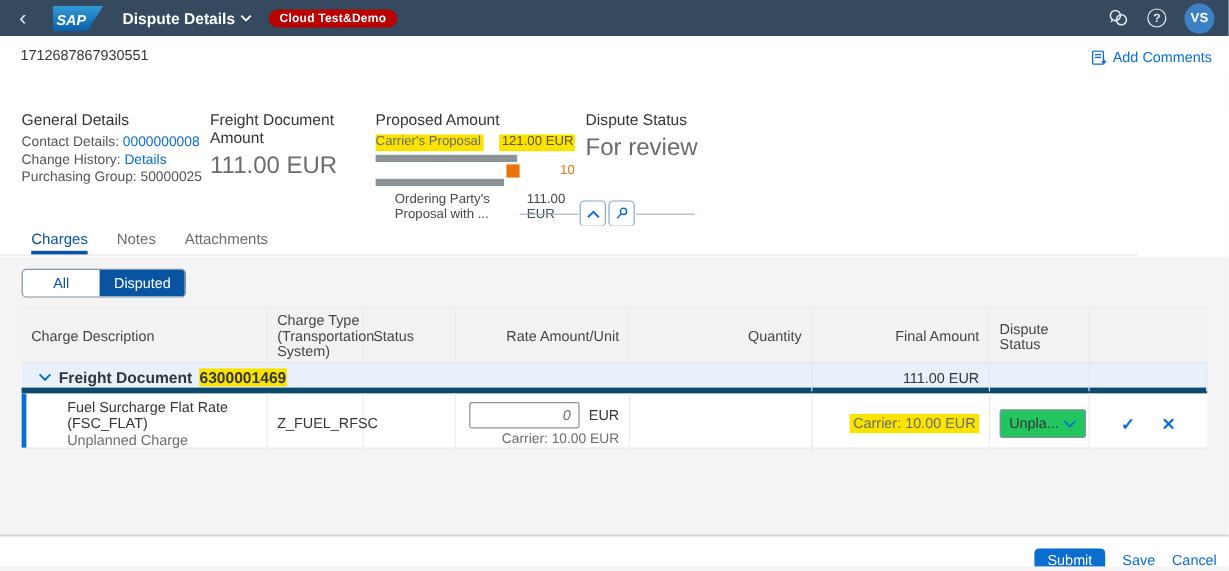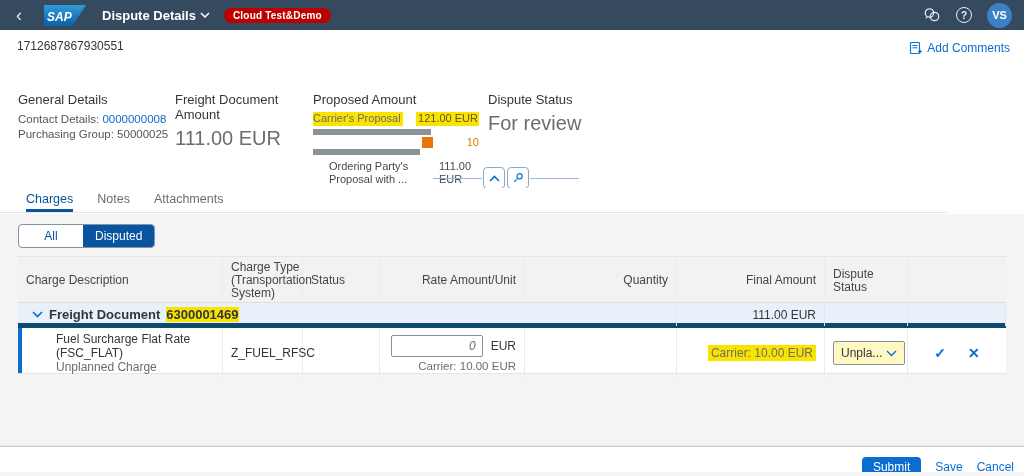--- a/index.html
+++ b/index.html
@@ -86,21 +86,21 @@
   .drow .cell { display:flex; flex-direction:column; justify-content:center; }
   .stripe { position:absolute; left:0; top:0; width:4px; height:100%; background:#0a6ed1; }
   .d-desc { padding-left:38px; line-height:14px; }
   .d-desc .sub { color:#6a6d70; }
   .rate-line { display:flex; align-items:center; justify-content:flex-end; gap:8px; }
   .rate-input { width:92px; height:22px; border:1px solid #89919a; border-radius:2px; text-align:right;
                 font-style:italic; color:#6a6d70; font-size:12px; padding:0 6px; font-family:"Liberation Sans", sans-serif; }
   .rate-sub { text-align:right; color:#6a6d70; margin-top:3px; font-size:11.5px; }
   .final-hl { align-items:flex-end; }
   .final-hl span { background:#fbe300; color:#6a6d70; padding:1px 3px; font-size:12px; }
-  .dd { height:24px; border:1px solid #89919a; border-radius:2px; background:#fef9c3; display:flex;
+  .dd { height:24px; border:1px solid #89919a; border-radius:2px; background:#22c55e; display:flex;
         align-items:center; justify-content:space-between; padding:0 7px; cursor:pointer; width:72px; }
   .dd span { font-size:12px; color:#32363a; }
   .actions { flex-direction:row !important; align-items:center; justify-content:center; gap:22px; }
   .act { color:#0a6ed1; font-size:14px; font-weight:bold; cursor:pointer; }
 
   
   .footer { position:absolute; top:446px; left:0; width:1024px; height:41px; background:#fff;
             border-top:1px solid #c9c9c9; border-bottom:1px solid #d7d7d7; box-shadow:0 -1px 0 #e9e9e9;
             display:flex; align-items:center; justify-content:flex-end; gap:14px; padding-right:10px; }
   .btn-primary { background:#0a6ed1; color:#fff; border:none; border-radius:4px; font-size:12px;
@@ -163,20 +163,23 @@
   </div>
 
   <div class="kpis">
 
     <div class="blk-general">
       <div class="kpi-h">General Details</div>
       <div class="gen-line">
         <span>Contact Details: </span><a>0000000008</a>
       </div>
       <div class="gen-line">
+        <span>Change History: </span><a>Details</a>
+      </div>
+      <div class="gen-line">
         <span>Purchasing Group: </span><span>50000025</span>
       </div>
     </div>
 
     <div class="blk-amount">
       <div class="kpi-h">Freight Document Amount</div>
       <div class="big-val">111.00 EUR</div>
     </div>
 
     <div class="blk-proposed">

